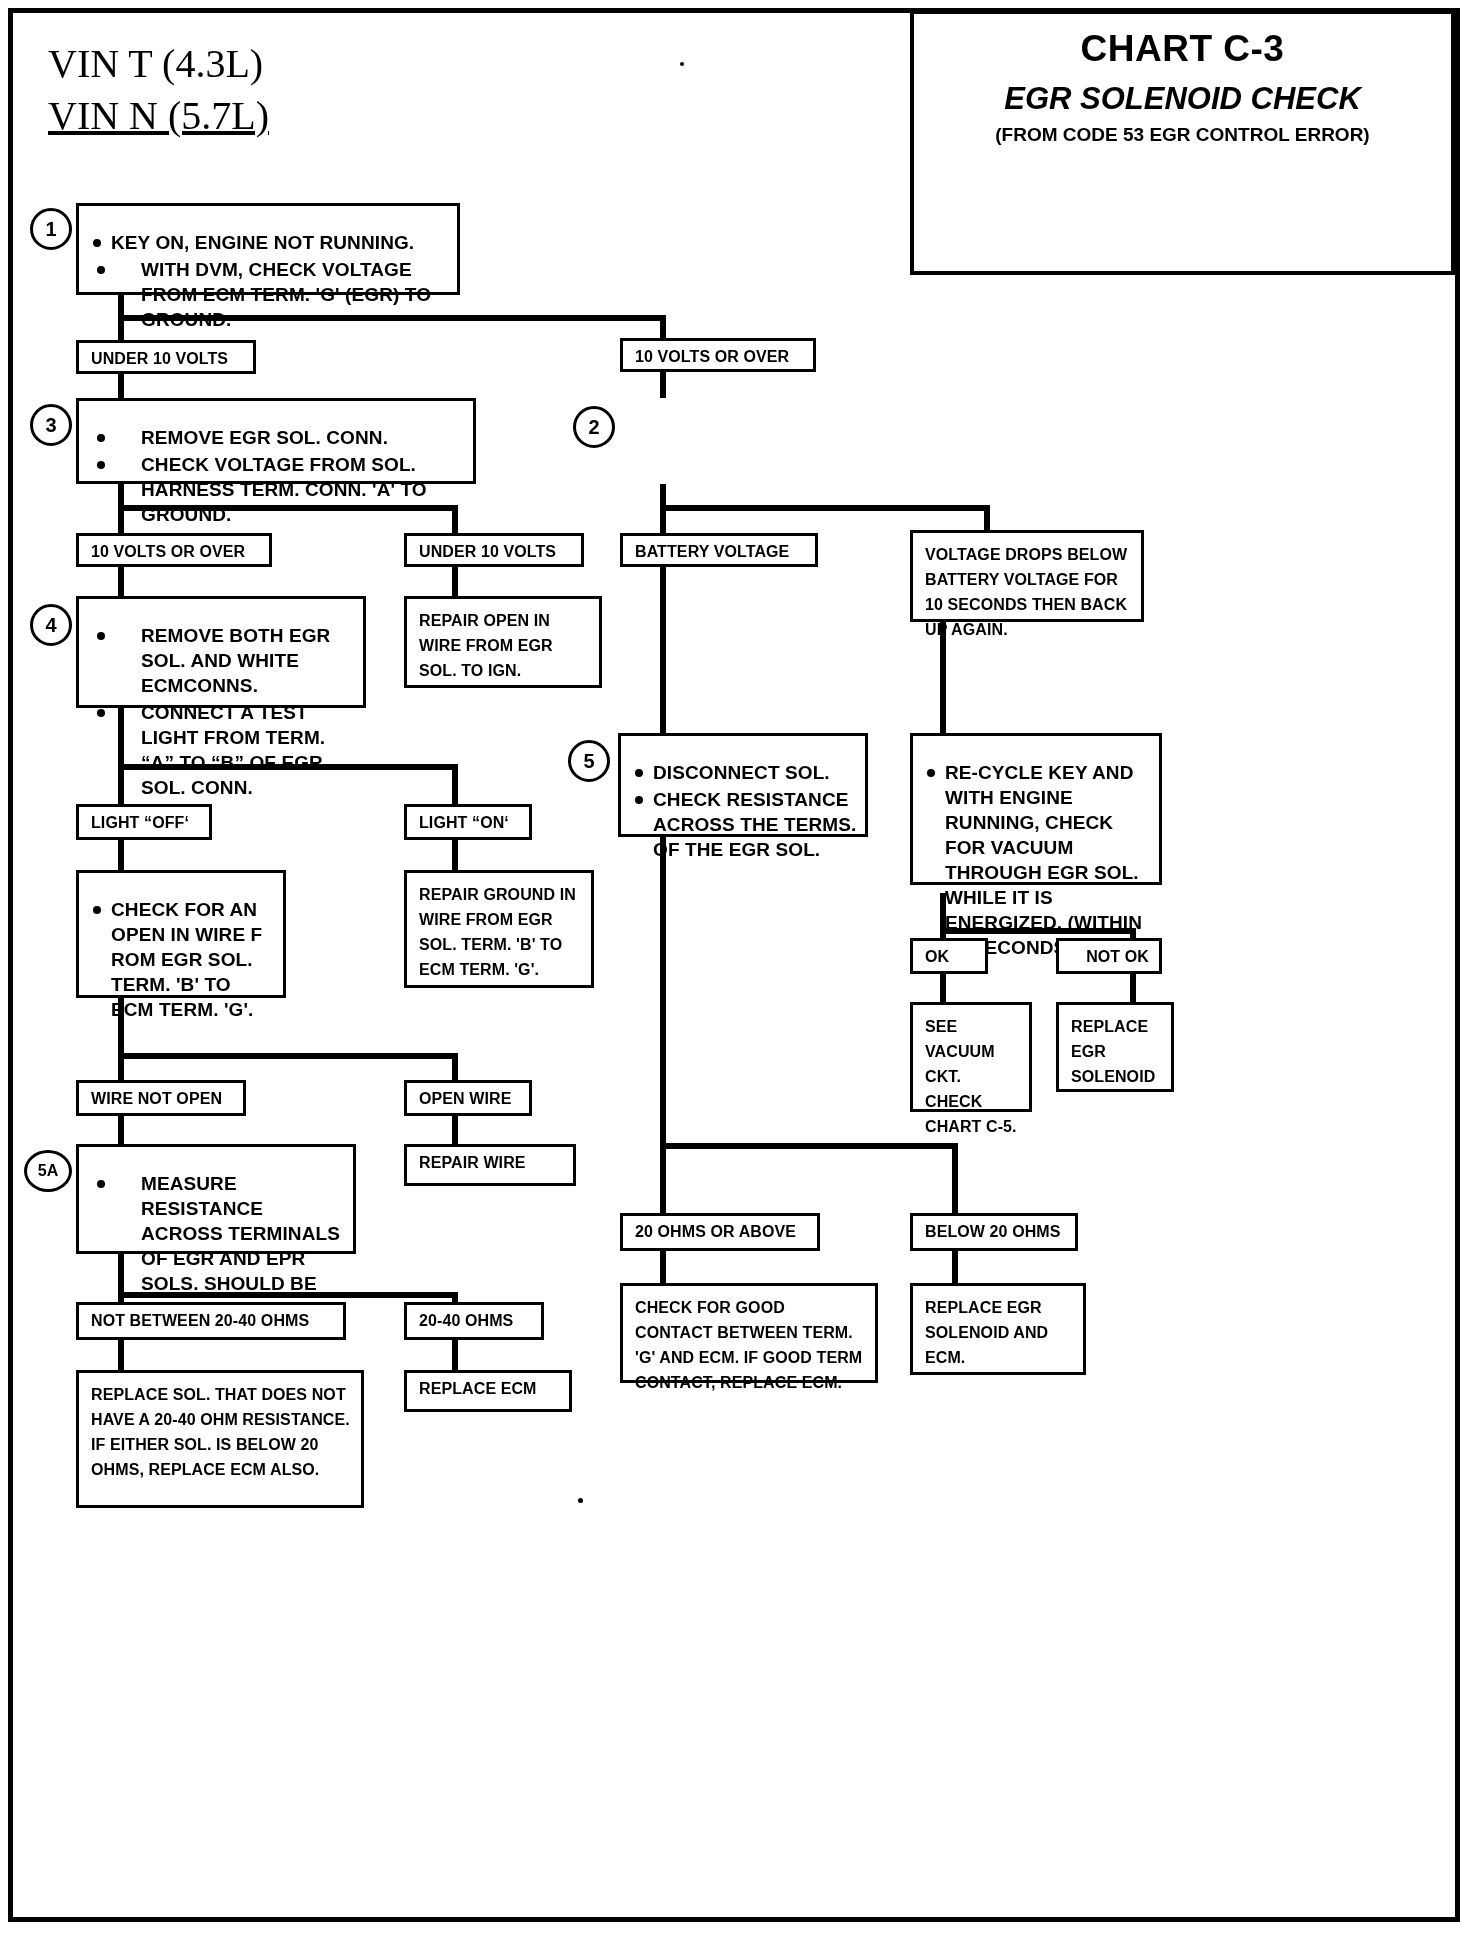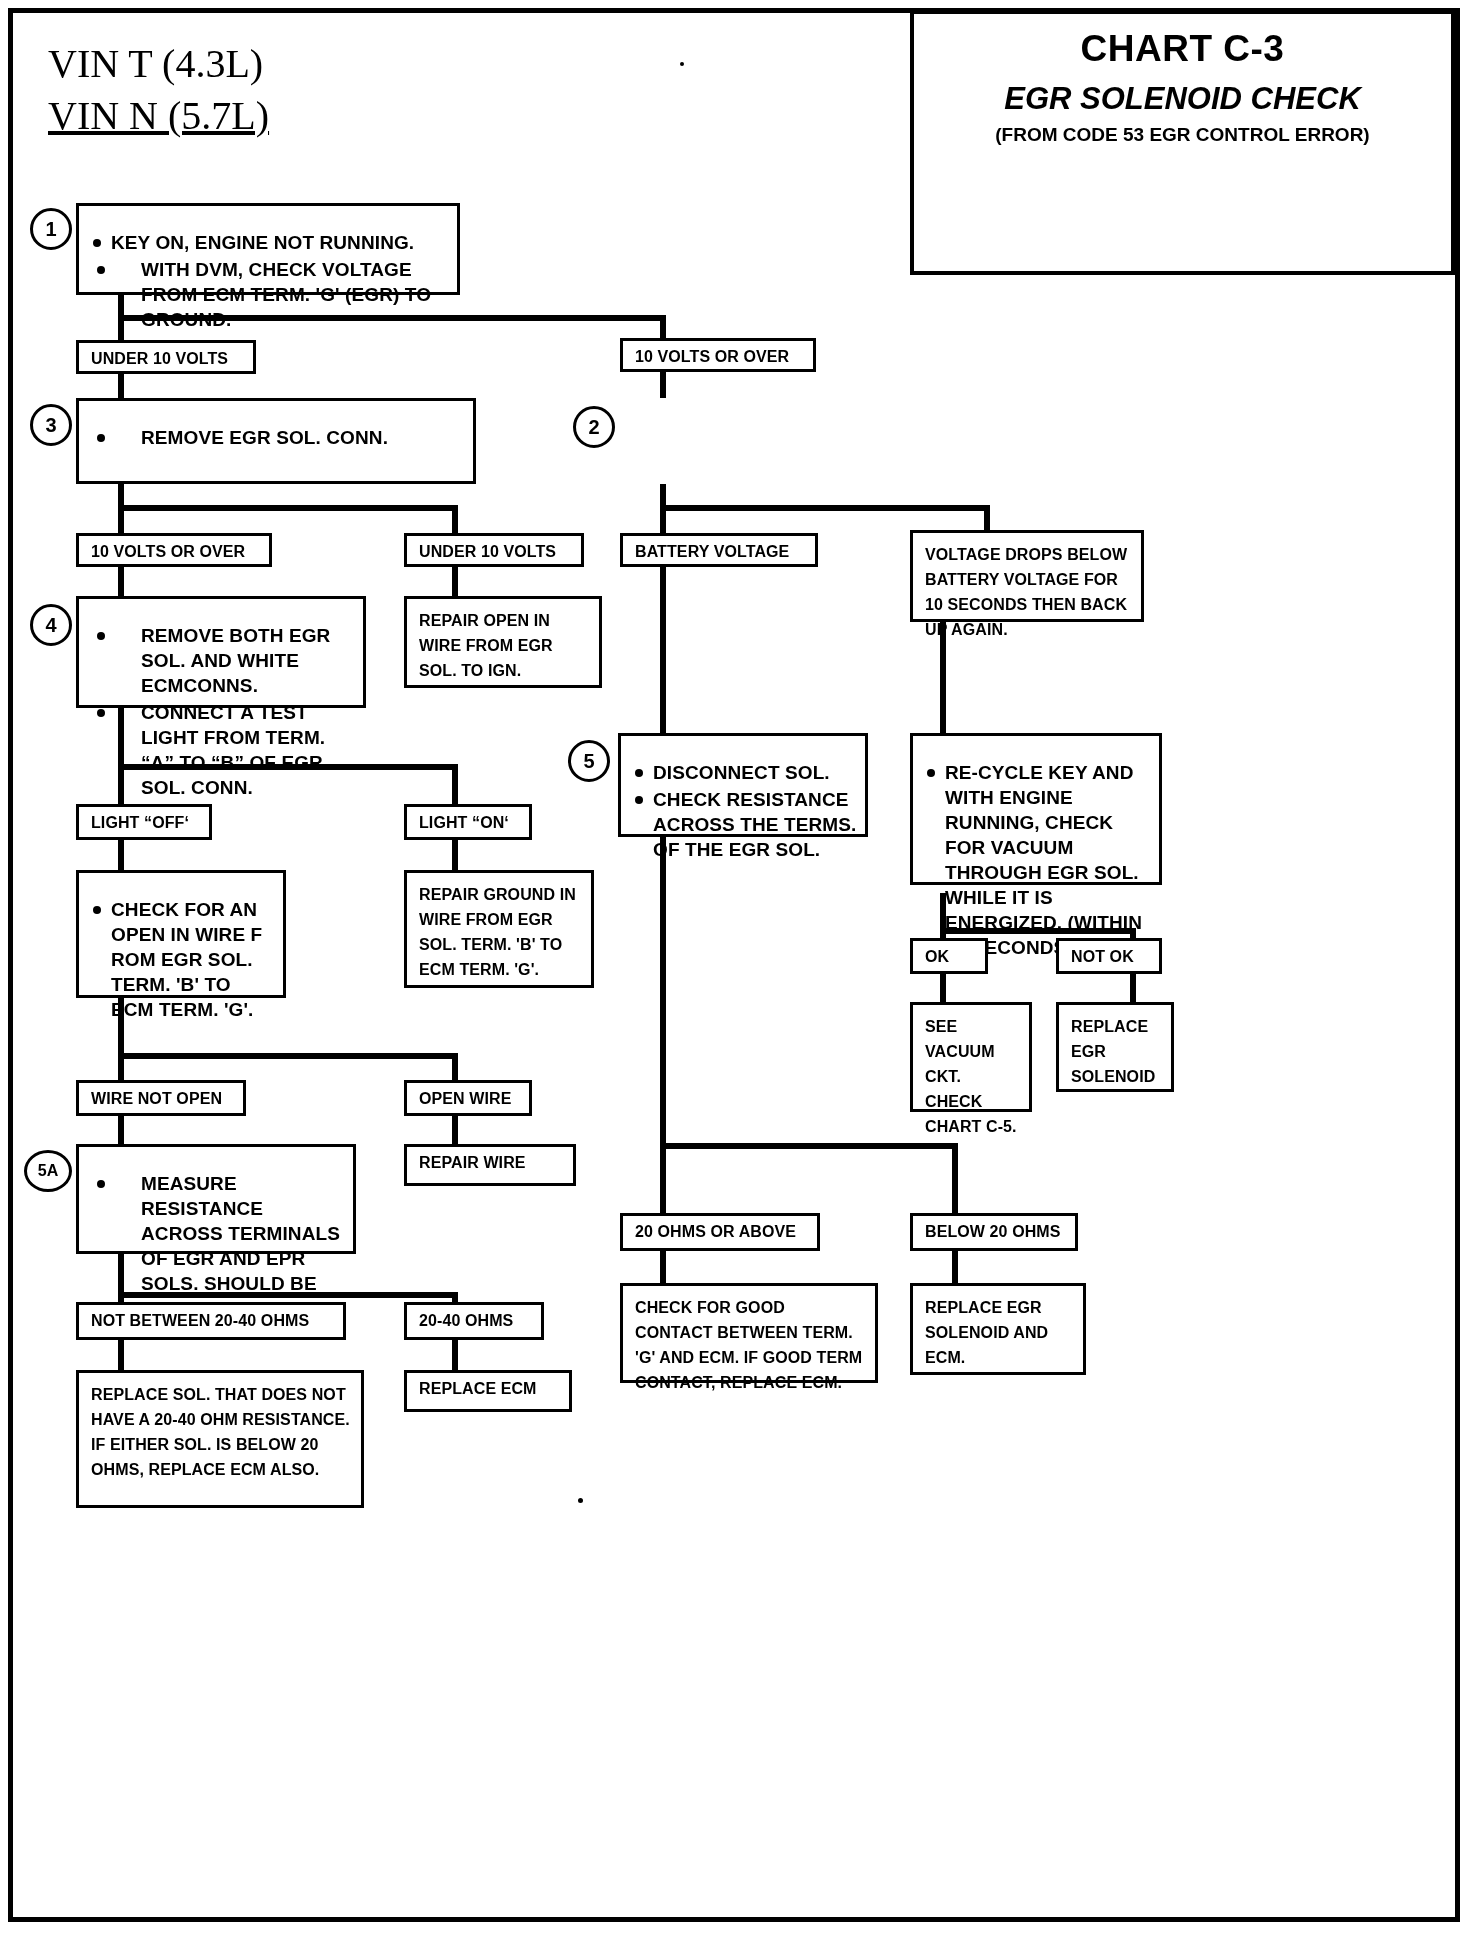--- a/index.html
+++ b/index.html
@@ -105,20 +105,21 @@
   <div class="box lbl" style="left:76px;top:340px;width:180px;height:34px;">UNDER 10 VOLTS</div>
   <div class="box lbl" style="left:620px;top:338px;width:196px;height:34px;">10  VOLTS OR OVER</div>
 
   <div class="v" style="left:118px;top:374px;height:26px;"></div>
   <div class="v" style="left:660px;top:372px;height:26px;"></div>
 
   <div class="circ n" style="left:30px;top:404px;">3</div>
   <div class="box step" style="left:76px;top:398px;width:400px;height:86px;">
     <ul>
       <li>REMOVE EGR SOL. CONN.</li>
+      <li>CHECK VOLTAGE FROM SOL. HARNESS TERM. CONN. 'A' TO GROUND.</li>
     </ul>
   </div>
 
   <div class="circ n" style="left:573px;top:406px;">2</div>
 
   <div class="v" style="left:118px;top:484px;height:28px;"></div>
   <div class="h" style="left:118px;top:505px;width:340px;"></div>
   <div class="v" style="left:118px;top:505px;height:30px;"></div>
   <div class="v" style="left:452px;top:505px;height:30px;"></div>
 
@@ -178,21 +179,21 @@
     </ul>
   </div>
   <div class="box multi" style="left:404px;top:870px;width:190px;height:118px;">REPAIR GROUND IN WIRE FROM EGR SOL. TERM. 'B' TO ECM TERM. 'G'.</div>
 
   <div class="v" style="left:940px;top:893px;height:42px;"></div>
   <div class="h" style="left:940px;top:928px;width:196px;"></div>
   <div class="v" style="left:940px;top:928px;height:20px;"></div>
   <div class="v" style="left:1130px;top:928px;height:20px;"></div>
 
   <div class="box lbl" style="left:910px;top:938px;width:78px;height:36px;">OK</div>
-  <div class="box lbl" style="left:1056px;top:938px;width:106px;height:36px;">NOT OK</div>
+  <div class="box lbl" style="left:1056px;top:938px;width:106px;height:36px;text-align:right;">NOT OK</div>
 
   <div class="v" style="left:940px;top:974px;height:30px;"></div>
   <div class="v" style="left:1130px;top:974px;height:30px;"></div>
 
   <div class="box multi" style="left:910px;top:1002px;width:122px;height:110px;">SEE VACUUM CKT. CHECK CHART C-5.</div>
   <div class="box multi" style="left:1056px;top:1002px;width:118px;height:90px;">REPLACE EGR SOLENOID</div>
 
   <div class="v" style="left:118px;top:998px;height:62px;"></div>
   <div class="h" style="left:118px;top:1053px;width:340px;"></div>
   <div class="v" style="left:118px;top:1053px;height:32px;"></div>

